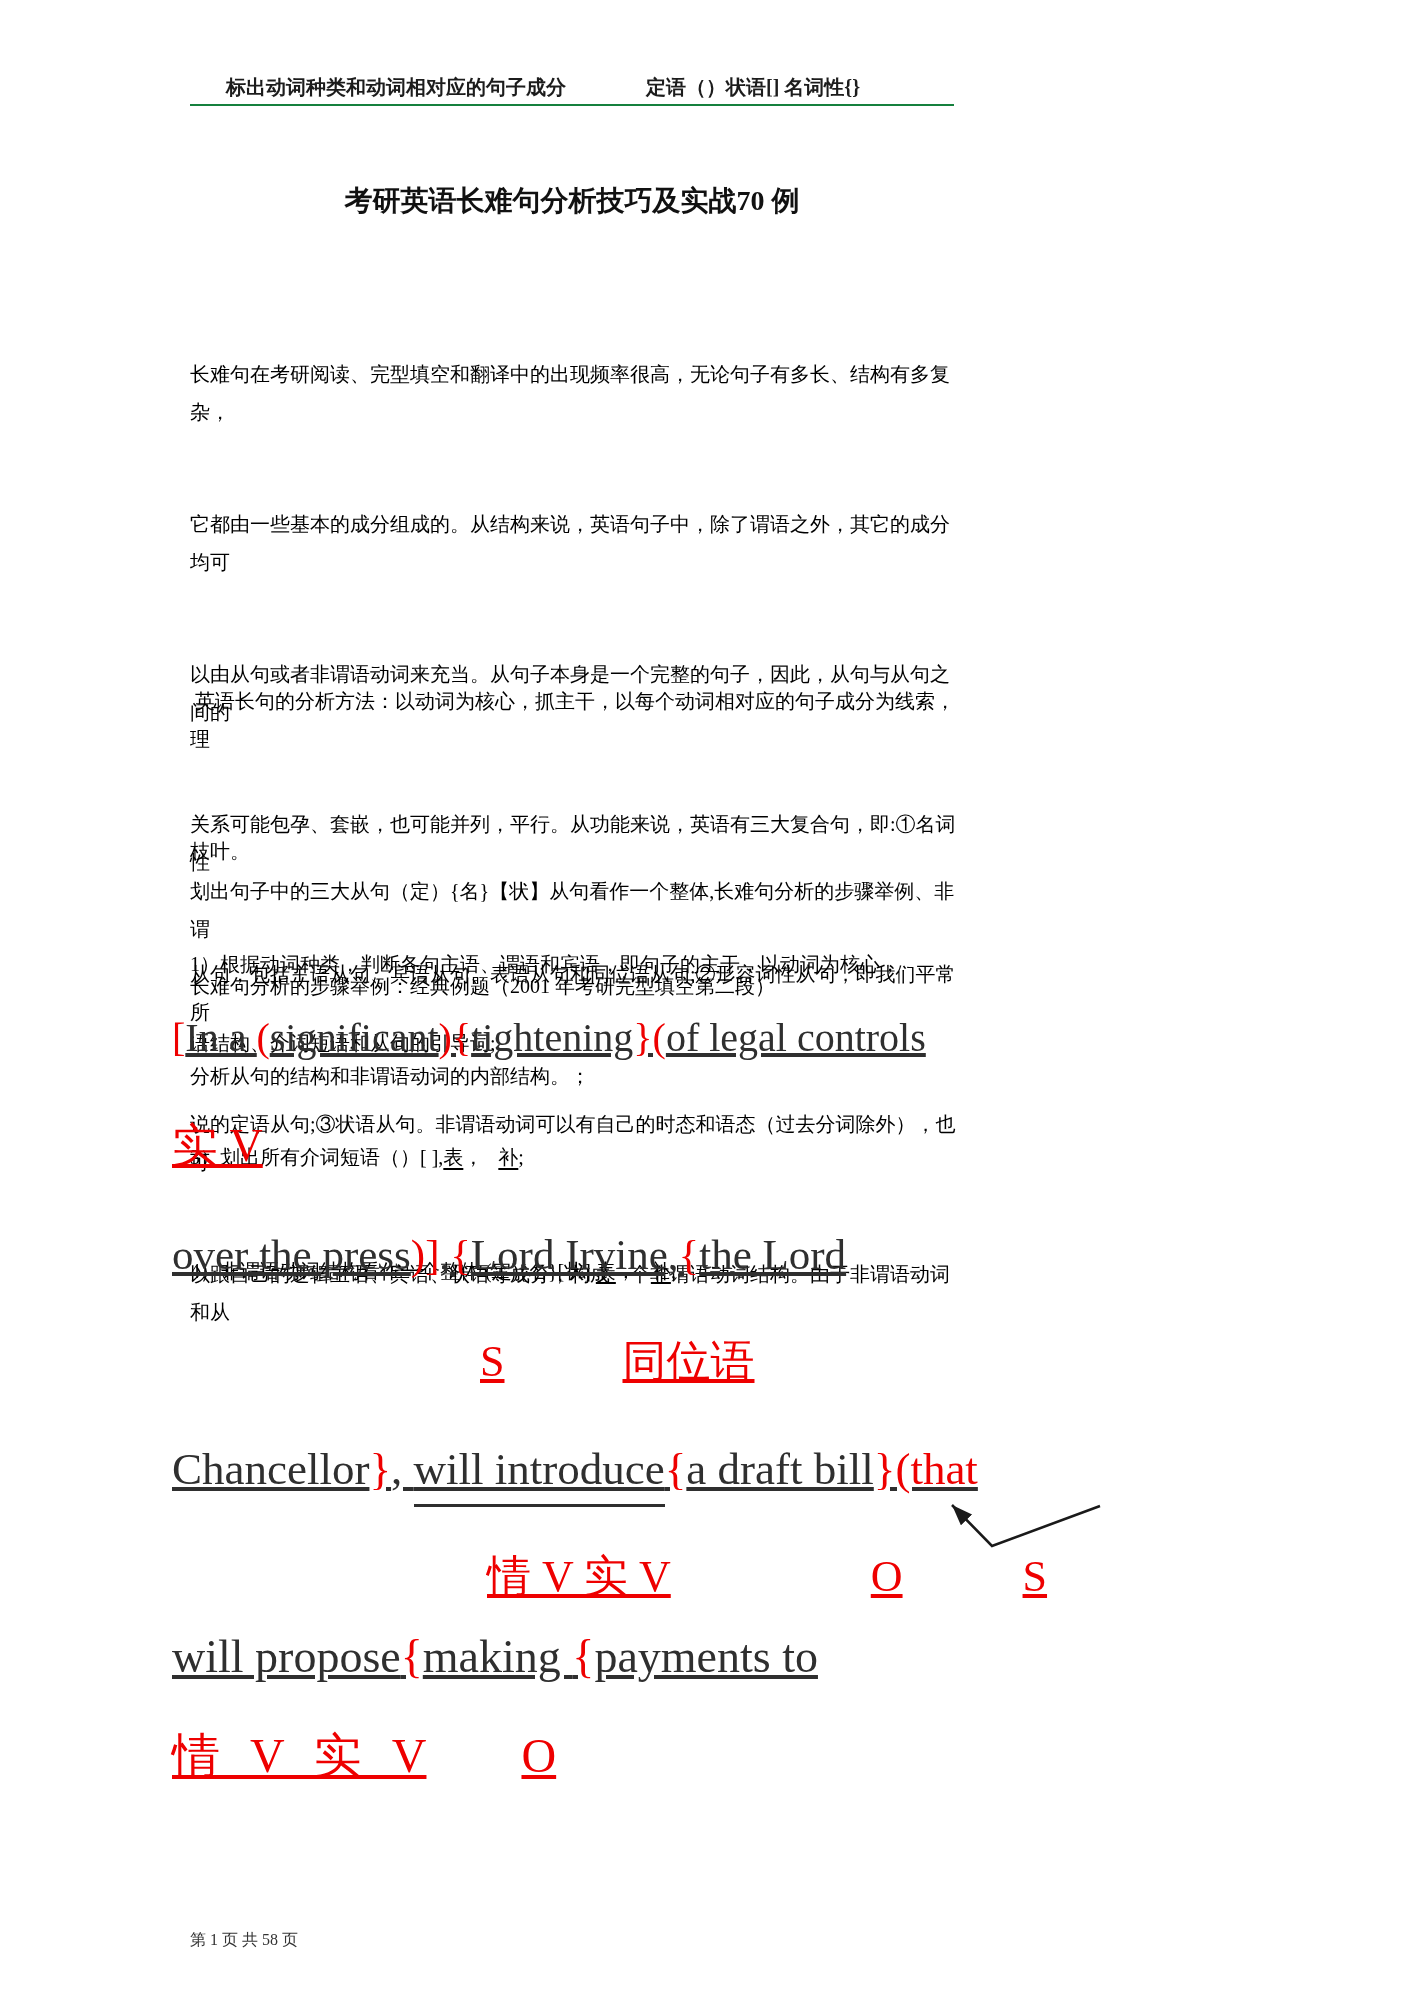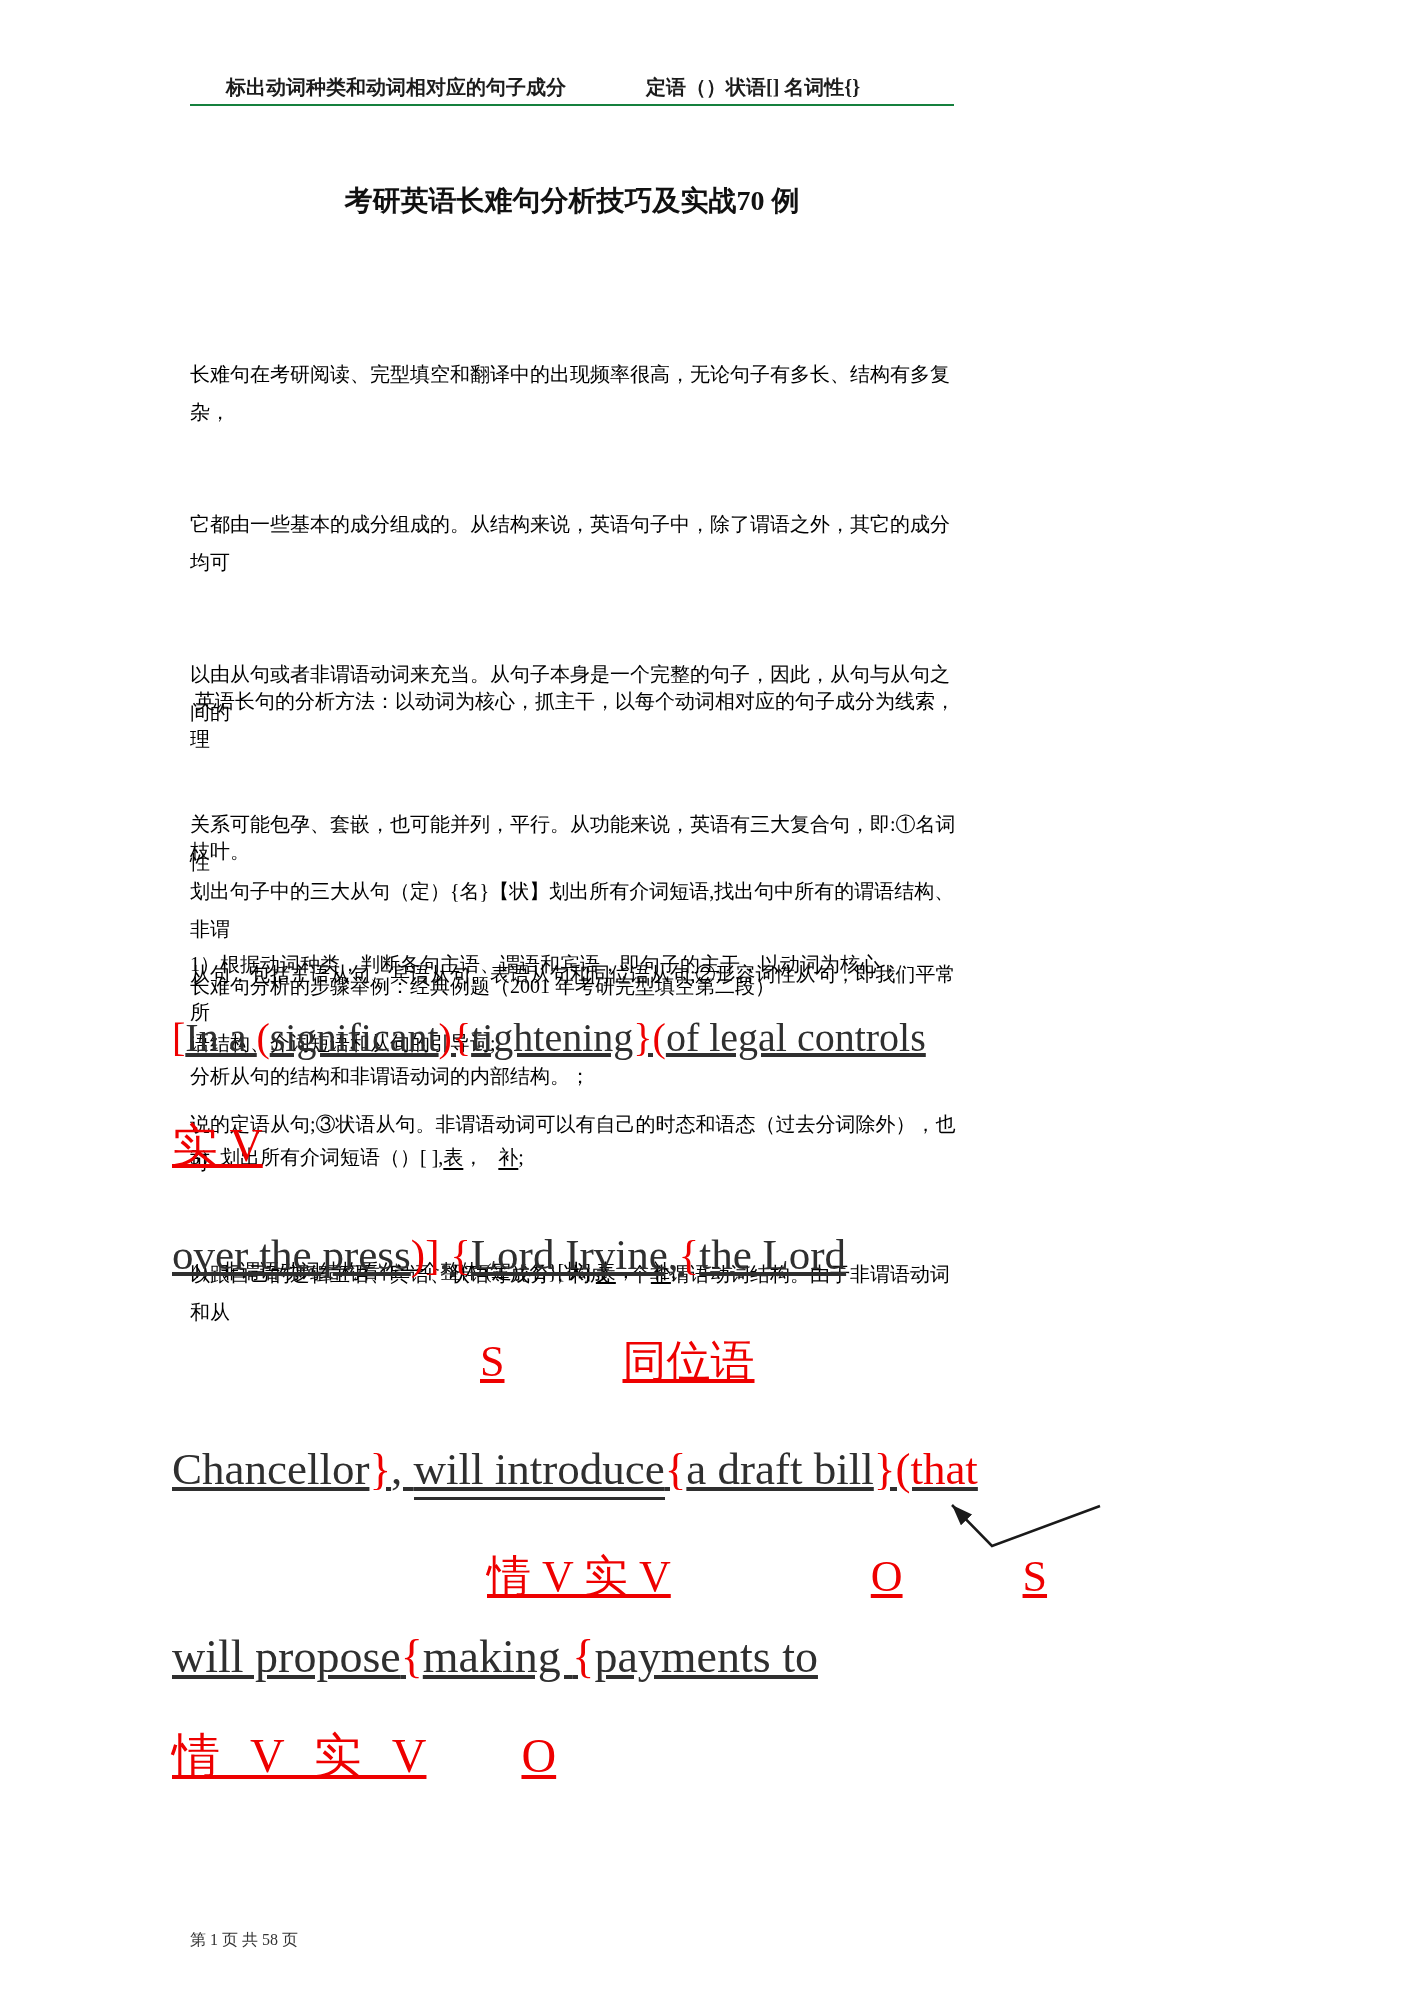--- a/index.html
+++ b/index.html
@@ -21,21 +21,21 @@
     position:absolute;left:190px;top:182px;width:764px;text-align:center;
     font-size:28px;font-weight:bold;color:#111;white-space:pre;
   }
   
   .para{position:absolute;left:190px;width:775px;font-size:20px;line-height:37.5px;
         color:#000000;white-space:pre-wrap;}
   .para .uu{text-decoration:underline;text-underline-offset:4px;}
   
   .ex{position:absolute;left:172px;white-space:pre;color:#2f2f2f;line-height:1.2;text-decoration:underline;}
   .red{color:#EE0000;}
-  .exu{border-bottom:3px solid #2f2f2f;padding-bottom:3px;}
+  .exu{border-bottom:3px solid #2f2f2f;padding-bottom:10px;}
   .footer{position:absolute;left:190px;top:1930px;width:764px;text-align:left;
           font-size:16px;color:#333;white-space:pre;}
 </style>
 </head>
 <body>
 
 <div class="header-row">
   <span class="header-left">标出动词种类和动词相对应的句子成分</span>
   <span class="header-right">定语（）状语[] 名词性{}</span>
 </div>
@@ -53,21 +53,21 @@
 </div>
 
 <div class="para" style="top:608px">
   <div> 英语长句的分析方法：以动词为核心，抓主干，以每个动词相对应的句子成分为线索，理</div>
   <div>枝叶。</div>
   <div>1）根据动词种类，判断各句主语、谓语和宾语，即句子的主干，以动词为核心，</div>
   <div>分析从句的结构和非谓语动词的内部结构。；</div>
 </div>
 
 <div class="para" style="top:796px;line-height:38px">
-  <div>划出句子中的三大从句（定）{名}【状】划出所有介词短语,找出句中所有的谓语结构、非谓</div>
+  <div>划出句子中的三大从句（定）{名}【状】从句看作一个整体,长难句分析的步骤举例、非谓</div>
   <div>语结构、介词短语和从句的引导词;</div>
   <div><span>3）划出所有介词短语（）[ ],</span><span class="uu">表</span><span>，   </span><span class="uu">补</span><span>;</span></div>
   <div><span>4）非谓语动词结构看作一个整体 (定){名}[状] </span><span class="uu">表</span><span>，   </span><span class="uu">补</span><span>;</span></div>
 </div>
 
 <div class="para" style="top:968px">长难句分析的步骤举例：经典例题（2001 年考研完型填空第二段）</div>
 
 <div class="ex" style="top:1014px;font-size:40px"><span class="red">[</span><span>In a </span><span class="red">(</span><span>significant</span><span class="red">){</span><span>tightening</span><span class="red">}(</span><span>of legal controls</span></div>
 
 <div class="ex red" style="top:1118px;font-size:46px">实 V</div>

